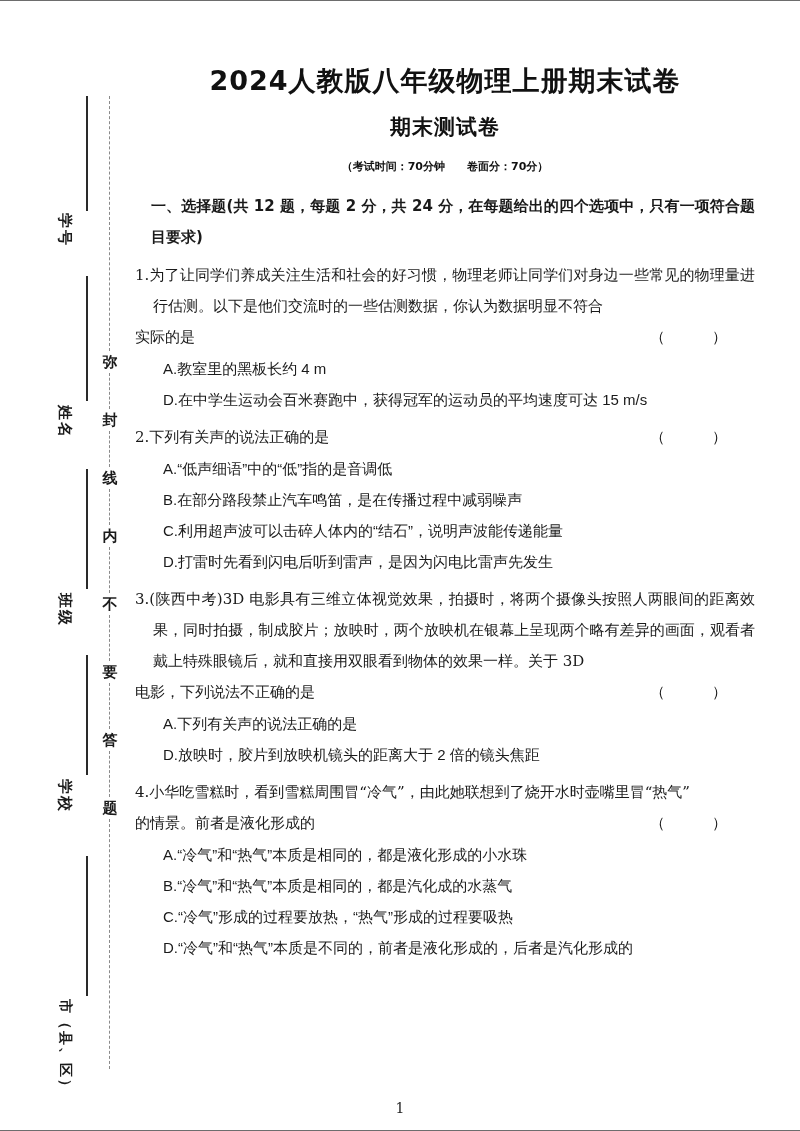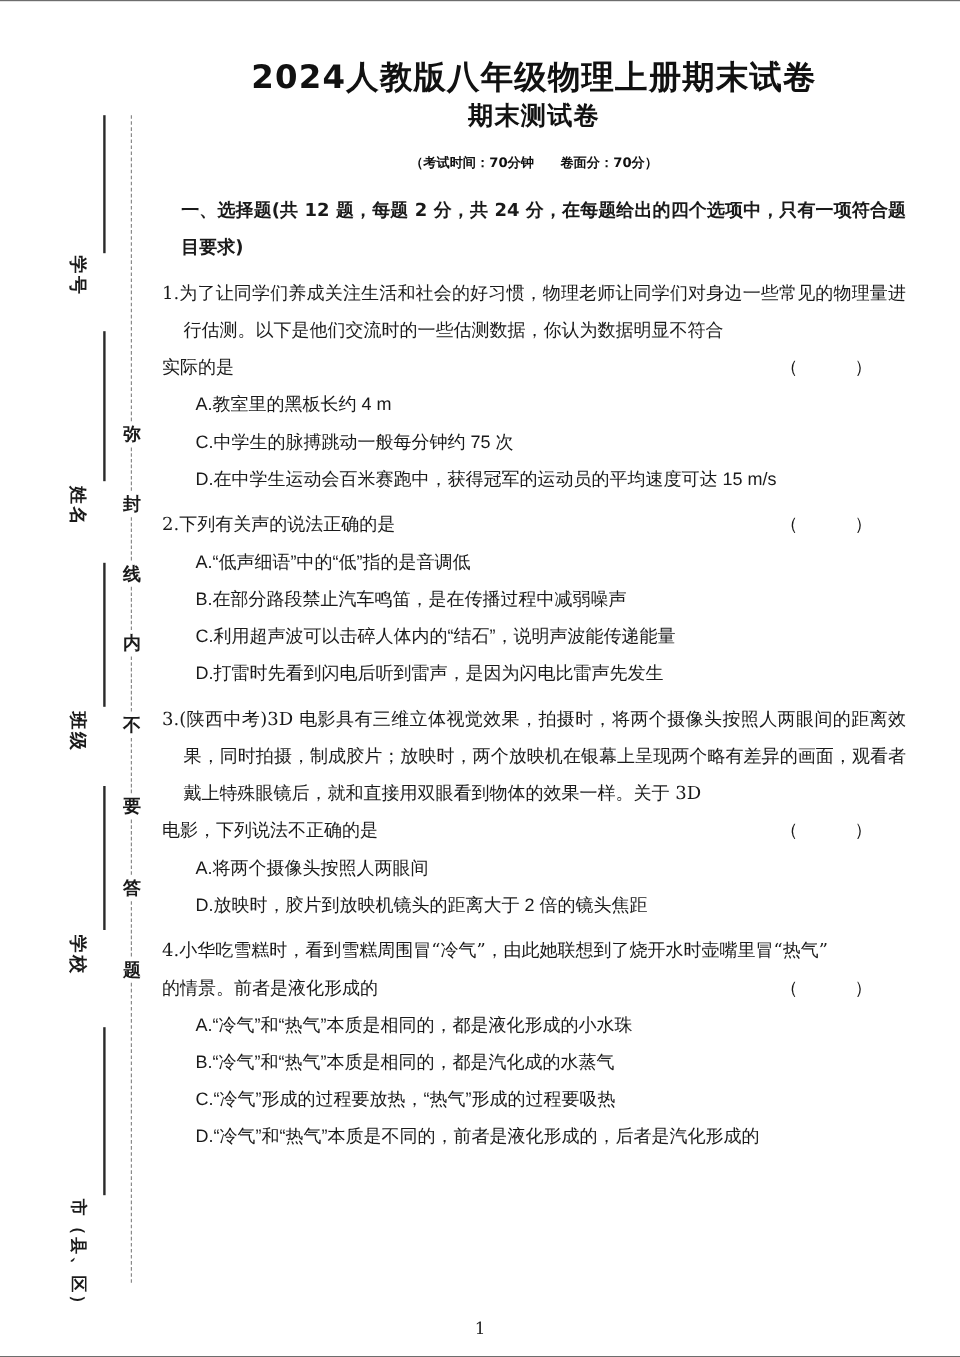--- a/index.html
+++ b/index.html
@@ -80,30 +80,31 @@
     left: 135px; top: 0;
     width: 620px;
   }
 
   .title-main {
     text-align: center;
     font-family: "DejaVu Sans", "Liberation Sans", sans-serif;
     font-weight: 700;
     font-size: 27px;
     letter-spacing: 1px;
-    margin-top: 45px;
+    margin-top: 62px;
     color: #111;
     white-space: nowrap;
   }
   .title-sub {
     text-align: center;
     font-family: "DejaVu Sans", "Liberation Sans", sans-serif;
     font-weight: 700;
     font-size: 21px;
     letter-spacing: 1px;
+    margin-top: 14px;
     color: #111;
   }
   .title-info {
     text-align: center;
     font-family: "DejaVu Sans", "Liberation Sans", sans-serif;
     font-weight: 700;
     font-size: 11px;
     margin-top: 18px;
     color: #111;
   }
@@ -212,39 +213,38 @@
     <div class="title-sub">期末测试卷</div>
     <div class="title-info">（考试时间：70分钟　　卷面分：70分）</div>
 
     <div class="section-head">一、选择题(共 12 题，每题 2 分，共 24 分，在每题给出的四个选项中，只有一项符合题目要求)</div>
 
     <div class="q-block">
       <div class="q-stem">
         <span>1.</span><span>为了让同学们养成关注生活和社会的好习惯，物理老师让同学们对身边一些常见</span><span>的物理量进行估测。以下是他们交流时的一些估测数据，你认为数据明显不符合</span><span class="stem-lastline"><span>实际的是</span><span class="ans-box">（　）</span></span>
       </div>
       <div class="q-opt">A.教室里的黑板长约 4 m</div>
-      <div class="q-opt">C.中学生的脉搏跳动一般每分钟约 75 次</div>
       <div class="q-opt">D.在中学生运动会百米赛跑中，获得冠军的运动员的平均速度可达 15 m/s</div>
     </div>
 
     <div class="q-block">
       <div class="q-stem">
         <span class="stem-lastline"><span>2.</span><span>下列有关声的说法正确的是</span><span class="ans-box">（　）</span></span>
       </div>
       <div class="q-opt">A.“低声细语”中的“低”指的是音调低</div>
       <div class="q-opt">B.在部分路段禁止汽车鸣笛，是在传播过程中减弱噪声</div>
       <div class="q-opt">C.利用超声波可以击碎人体内的“结石”，说明声波能传递能量</div>
       <div class="q-opt">D.打雷时先看到闪电后听到雷声，是因为闪电比雷声先发生</div>
     </div>
 
     <div class="q-block">
       <div class="q-stem">
         <span>3.</span><span>(陕西中考)3D 电影具有三维立体视觉效果，拍摄时，将两个摄像头按照人两眼间</span><span>的距离效果，同时拍摄，制成胶片；放映时，两个放映机在银幕上呈现两个略有差异</span><span>的画面，观看者戴上特殊眼镜后，就和直接用双眼看到物体的效果一样。关于 3D</span><span class="stem-lastline"><span>电影，下列说法不正确的是</span><span class="ans-box">（　）</span></span>
       </div>
-      <div class="q-opt">A.将两个摄像头按照人两眼间</div>
+      <div class="q-opt">A.下列有关声的说法正确的是</div>
       <div class="q-opt">D.放映时，胶片到放映机镜头的距离大于 2 倍的镜头焦距</div>
     </div>
 
     <div class="q-block">
       <div class="q-stem">
         <span>4.</span><span>小华吃雪糕时，看到雪糕周围冒“冷气”，由此她联想到了烧开水时壶嘴里冒“热气”</span><span class="stem-lastline"><span>的情景。前者是液化形成的</span><span class="ans-box">（　）</span></span>
       </div>
       <div class="q-opt">A.“冷气”和“热气”本质是相同的，都是液化形成的小水珠</div>
       <div class="q-opt">B.“冷气”和“热气”本质是相同的，都是汽化成的水蒸气</div>
       <div class="q-opt">C.“冷气”形成的过程要放热，“热气”形成的过程要吸热</div>

